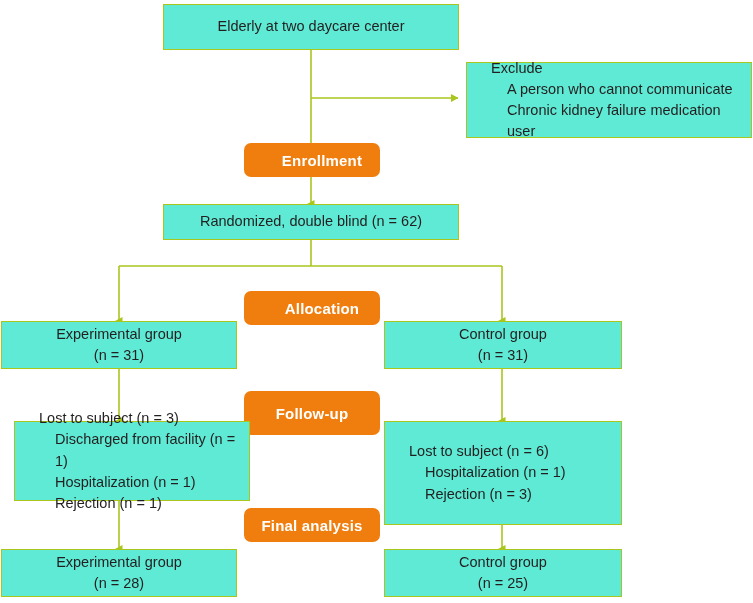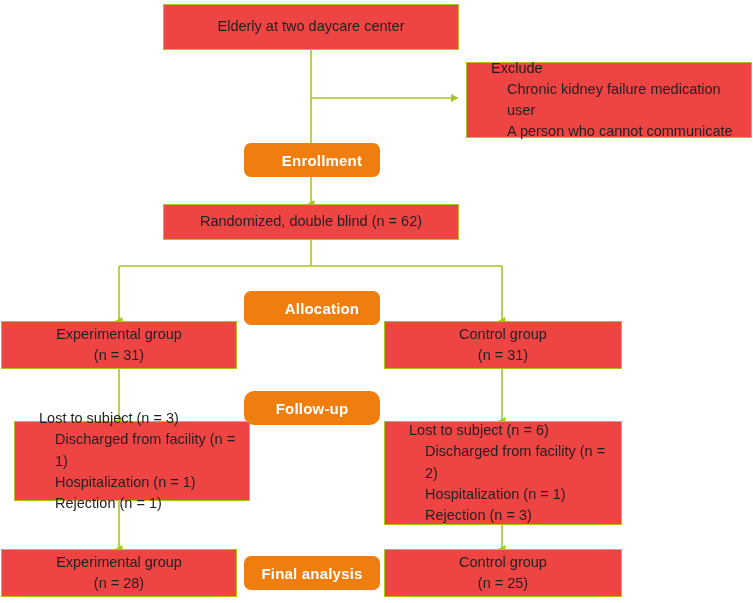--- a/index.html
+++ b/index.html
@@ -24,21 +24,21 @@
   #lines {
     position: absolute;
     left: 0; top: 0;
     width: 753px;
     height: 603px;
     pointer-events: none;
   }
   .node {
     position: absolute;
     box-sizing: border-box;
-    background: #ef4444;
+    background: #5eead4;
     border: 1px solid #a9c61d;
     display: flex;
     flex-direction: column;
     justify-content: center;
     font-size: 14.5px;
     line-height: 1.45;
     color: #231f20;
   }
   .node.center {
     align-items: center;
@@ -73,22 +73,22 @@
   #node-exp-alloc     { left: 1px;    top: 321px; width: 236px; height: 48px; }
   #node-ctl-alloc     { left: 384px;  top: 321px; width: 238px; height: 48px; }
   #node-exp-lost      { left: 1px;    top: 421px; width: 236px; height: 80px; margin-left: 13px; }
   #node-ctl-lost      { left: 384px;  top: 421px; width: 238px; height: 104px; }
   #node-exp-final     { left: 1px;    top: 549px; width: 236px; height: 48px; }
   #node-ctl-final     { left: 384px;  top: 549px; width: 238px; height: 48px; }
 
   
   #badge-enrollment     { left: 244px; top: 143px; width: 136px; height: 34px; padding-left: 20px; }
   #badge-allocation     { left: 244px; top: 291px; width: 136px; height: 34px; padding-left: 20px; }
-  #badge-followup       { left: 244px; top: 391px; width: 136px; height: 34px; border-radius: 10px; }
-  #badge-final-analysis { left: 244px; top: 508px; width: 136px; height: 34px; margin-top: 48px; }
+  #badge-followup       { left: 244px; top: 391px; width: 136px; height: 44px; }
+  #badge-final-analysis { left: 244px; top: 508px; width: 136px; height: 34px; }
 </style>
 </head>
 <body>
 
 <div id="canvas">
 
   <svg id="lines" viewBox="0 0 753 603" width="753" height="603" xmlns="http://www.w3.org/2000/svg">
     <defs>
       <marker id="arrow" markerWidth="9" markerHeight="9" refX="4.5" refY="4" orient="auto" markerUnits="userSpaceOnUse">
         <path d="M0.5,0.5 L8.5,0.5 L4.5,8 Z" fill="#a9c61d"></path>
@@ -123,22 +123,22 @@
       <line x1="502" y1="501" x2="502" y2="549" marker-end="url(#arrow)"></line>
     </g>
   </svg>
 
   <div class="node center" id="node-source">
     <span>Elderly at two daycare center</span>
   </div>
 
   <div class="node left" id="node-exclude">
     <span>Exclude</span>
+    <span class="sub">A person who cannot communicate</span>
     <span class="sub">Chronic kidney failure medication user</span>
-    <span class="sub">A person who cannot communicate</span>
   </div>
 
   <div class="badge" id="badge-enrollment">
     <span>Enrollment</span>
   </div>
 
   <div class="node center" id="node-randomized">
     <span>Randomized, double blind (n = 62)</span>
   </div>
 
@@ -162,21 +162,20 @@
 
   <div class="node left" id="node-exp-lost">
     <span>Lost to subject (n = 3)</span>
     <span class="sub">Discharged from facility (n = 1)</span>
     <span class="sub">Hospitalization (n = 1)</span>
     <span class="sub">Rejection (n = 1)</span>
   </div>
 
   <div class="node left" id="node-ctl-lost">
     <span>Lost to subject (n = 6)</span>
-    <span class="sub">Discharged from facility (n = 2)</span>
     <span class="sub">Hospitalization (n = 1)</span>
     <span class="sub">Rejection (n = 3)</span>
   </div>
 
   <div class="badge" id="badge-final-analysis">
     <span>Final analysis</span>
   </div>
 
   <div class="node center" id="node-exp-final">
     <span>Experimental group</span>

